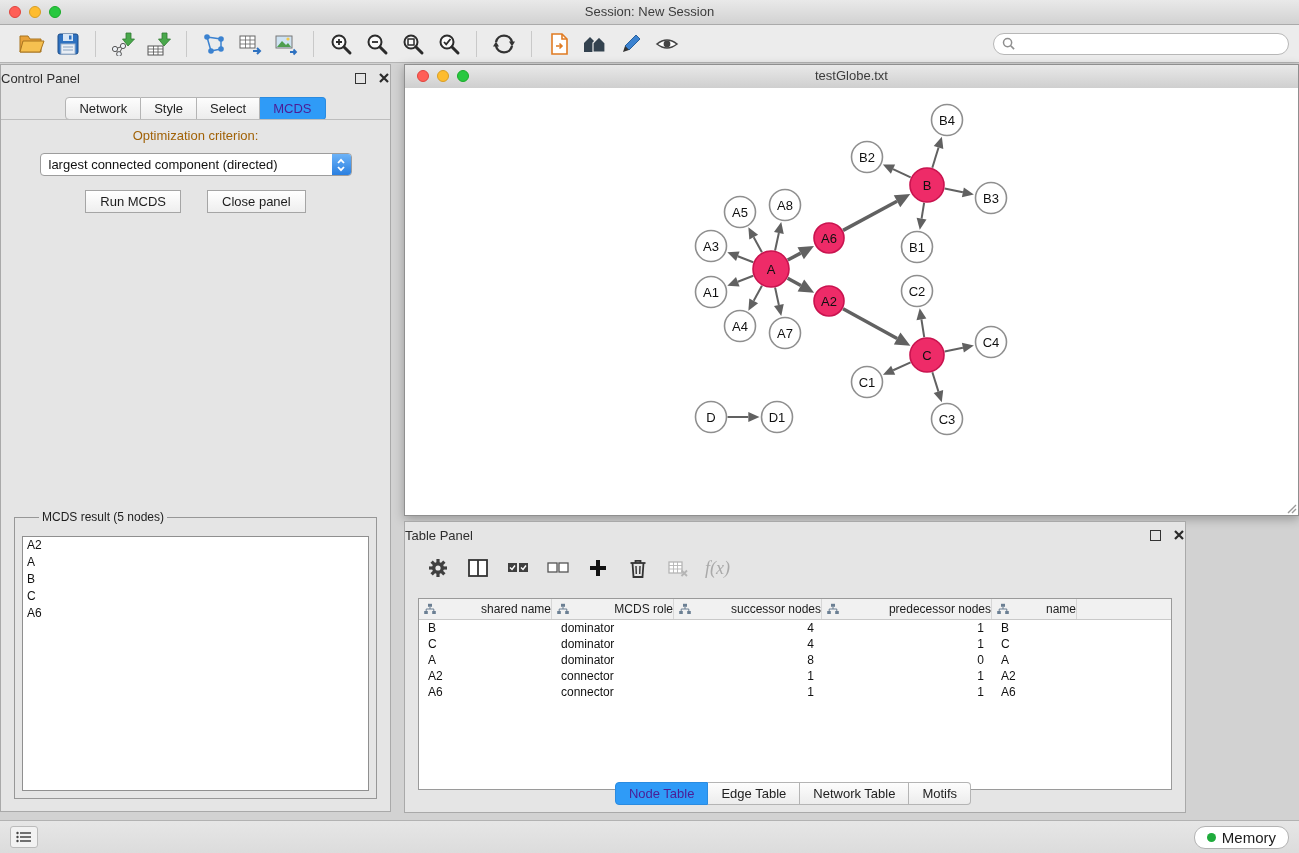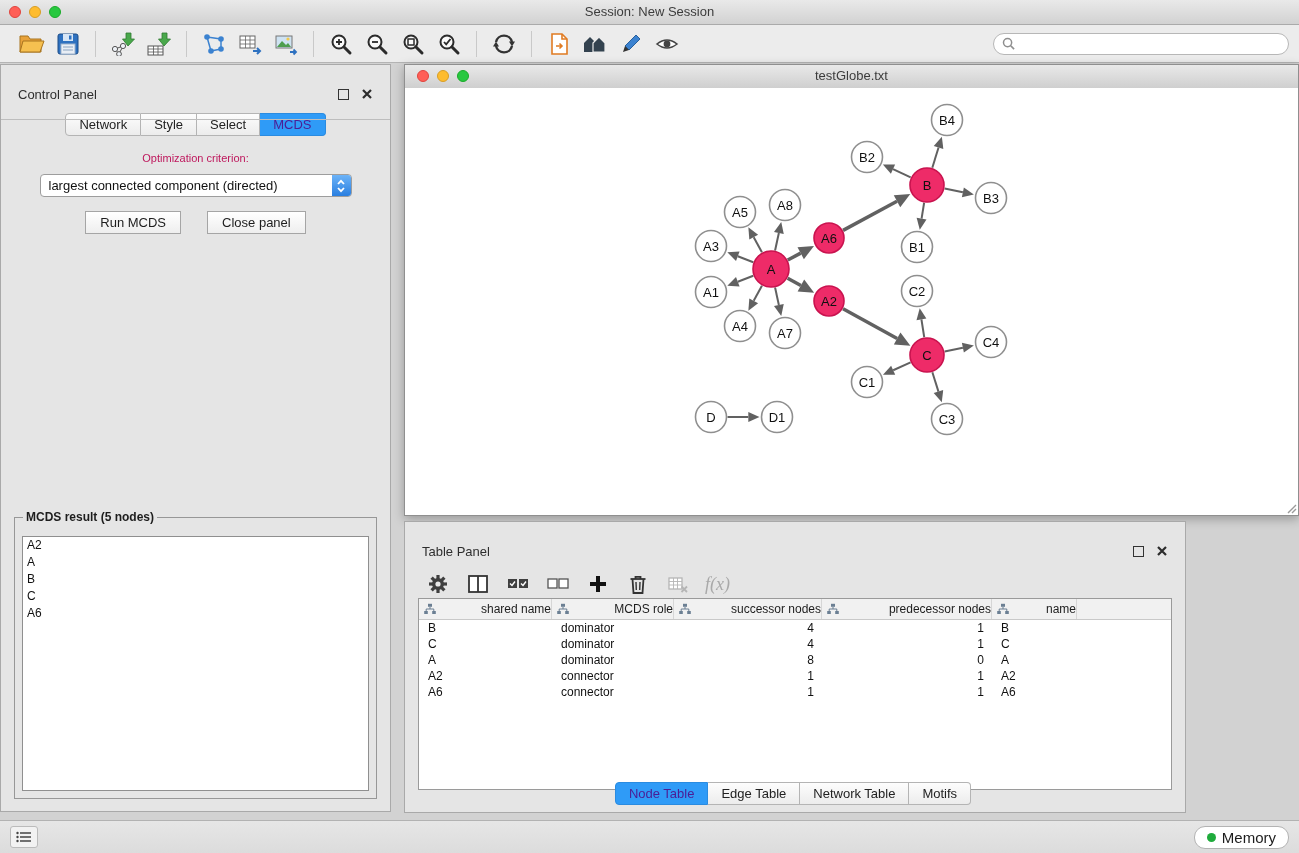--- a/index.html
+++ b/index.html
@@ -25,47 +25,47 @@
   .tsep { width:1px; height:26px; background:#c9c9c9; margin:0 9px; }
   .searchbox { margin-left:auto; width:296px; height:22px; background:#fff;
     border:1px solid #b7b7b7; border-radius:12px; display:flex; align-items:center;
     padding:0 8px; box-sizing:border-box; }
   .searchbox input { border:none; outline:none; flex:1; font-size:13px;
     font-family:"Liberation Sans", sans-serif; background:transparent; margin-left:6px; }
 
   
   .control-panel { position:absolute; left:0; top:64px; width:391px; height:748px;
     background:#e5e5e5; border:1px solid #a9a9a9; box-sizing:border-box; }
-  .panel-head { height:26px; display:flex; align-items:center; padding:0 17px;margin-top:16px; }
+  .panel-head { height:26px; display:flex; align-items:center; padding:0 0; }
   .panel-head .ptitle { font-size:13px; color:#2e2e2e; }
   .panel-head .spacer { flex:1; }
   .float-ico { width:9px; height:9px; border:1.5px solid #333; margin-right:12px; }
   .close-ico  { width:12px; height:12px; }
   .cp-tabs { display:flex; justify-content:center; margin-top:6px; }
   .seg-tab { padding:3px 13px; font-size:13px; color:#222;
     background:linear-gradient(#fdfdfd,#ececec); border:1px solid #b4b4b4; border-left:none; }
   .seg-tab:first-child { border-left:1px solid #b4b4b4; border-radius:4px 0 0 4px; }
   .seg-tab:last-child { border-radius:0 4px 4px 0; }
   .seg-tab.active { background:#2f9bf7; color:#4c1d95; border-color:#2a8be0; }
   .cp-content { position:absolute; left:0; right:0; top:54px; bottom:0;
     border-top:1px solid #bdbdbd; }
-  .opt-label { text-align:center; font-size:11px; color:#be185d; margin-top:32px; }
+  .opt-label { text-align:center; font-size:13px; color:#a16207; margin-top:8px; }
   .combo { width:312px; height:23px; margin:10px auto 0 auto; background:#fff;
     border:1px solid #9d9d9d; border-radius:4px; display:flex; align-items:center;
     box-sizing:border-box; }
   .combo .combo-text { flex:1; font-size:13px; color:#111; padding-left:8px;
     white-space:nowrap; overflow:hidden; }
   .combo .stepper { width:19px; height:21px; background:linear-gradient(#6cb3f8,#2a7fe0);
     border-radius:0 3px 3px 0; display:flex; align-items:center; justify-content:center; }
   .btn-row { display:flex; justify-content:center; gap:26px; margin-top:14px; }
   .mac-btn { font-size:13px; color:#1d1d1d; padding:3px 14px;
     background:linear-gradient(#ffffff,#eeeeee); border:1px solid #a5a5a5; border-radius:0; }
   .result-fs { position:absolute; left:13px; right:13px; top:390px; bottom:12px;
     border:1px solid #979797; margin:0; padding:4px; }
-  .result-fs legend { font-size:12px; color:#1d1d1d; padding:0 3px; margin-left:4px;font-weight:bold; }
+  .result-fs legend { font-size:12px; color:#1d1d1d; padding:0 3px; margin-left:20px; }
   .result-list { position:absolute; left:7px; right:7px; top:12px; bottom:7px;
     background:#fff; border:1px solid #8f8f8f; overflow:hidden; }
   .result-item { font-size:12px; color:#111; padding:1px 4px; line-height:15px; }
 
   
   .net-window { position:absolute; left:404px; top:64px; width:895px; height:452px;
     background:#fff; border:1px solid #8f8f8f; box-sizing:border-box;
     box-shadow:0 3px 10px rgba(0,0,0,.28); }
   .net-titlebar { height:23px; background:linear-gradient(#e9e9e9,#cfcfcf);
     border-bottom:1px solid #a9a9a9; position:relative; }

